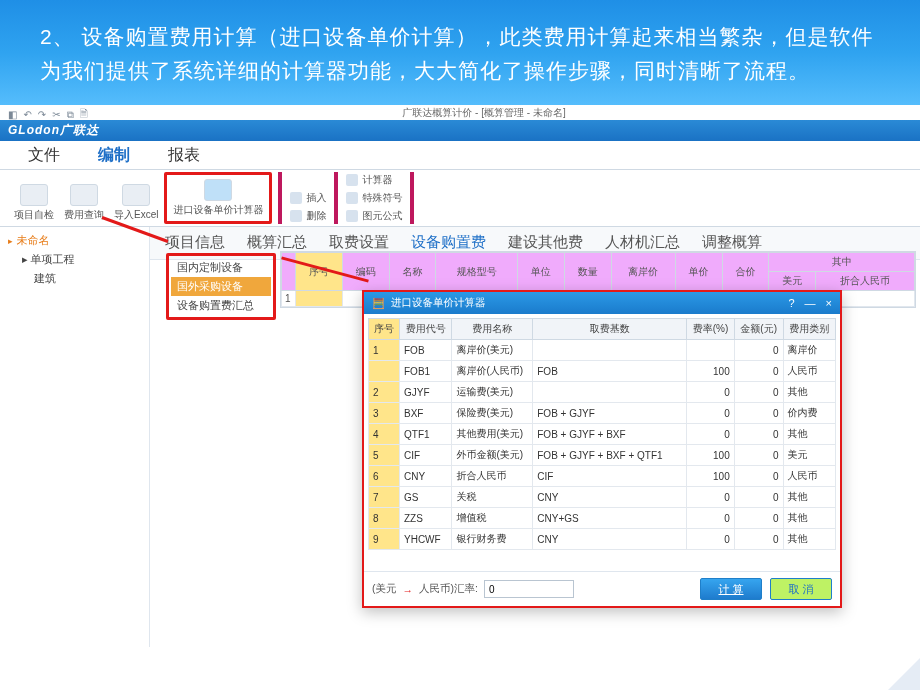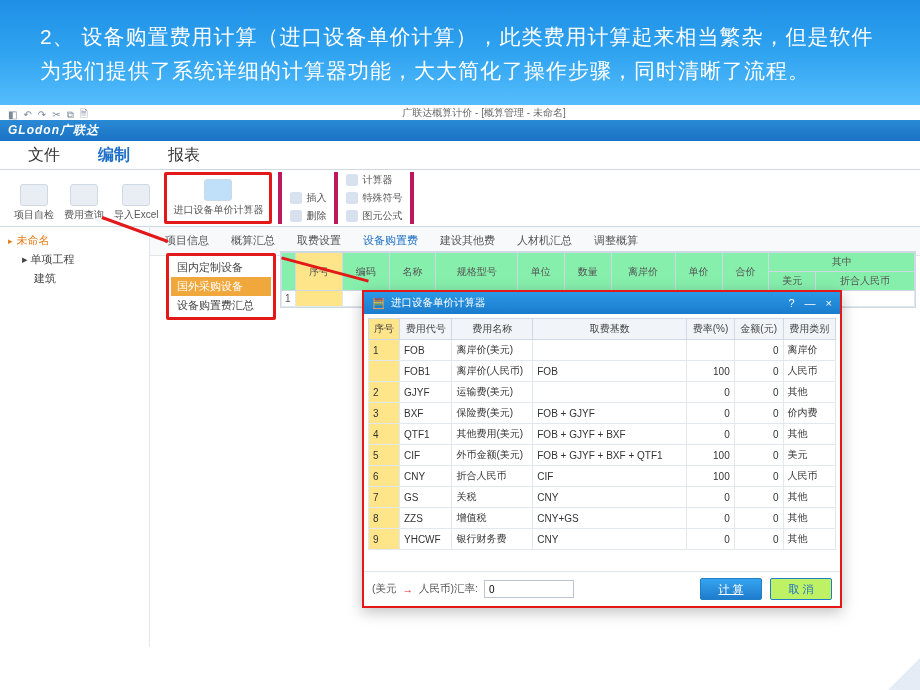--- a/index.html
+++ b/index.html
@@ -92,39 +92,39 @@
   }
   .nav-title{ color:#e77c18; font-size:11px; padding:2px 4px; display:flex; align-items:center; gap:4px;font-family:Liberation Serif, serif;}
   .nav-title::before{content:"▸"; color:#e77c18; font-size:9px;}
   .nav-item{ padding:2px 4px 2px 18px; color:#444;}
   .content-col{ flex:1; position:relative;}
   .sheet-tabs{
     display:flex; gap:4px;
     padding:2px 6px;
     background:#f7f9fb;
     border-bottom:1px solid #dfe6ee;
-    font-size:11px;
+    font-size:15px;
   }
   .sheet-tab{ padding:3px 8px; color:#555; border:1px solid transparent;}
   .sheet-tab.active{ color:#1e6fc7; border-bottom:2px solid #1e6fc7;}
   .sub-list{
     width:110px;
     font-size:11px;
     color:#444;
     margin-top:2px;
   }
   .sub-list .row{padding:2px 6px;}
   .sub-list .row.sel{ background:#f0a73c; color:#fff;}
   .sub-list-wrap{position:absolute; left:16px; top:24px;}
   .grid-head{
     position:absolute; left:130px; right:4px; top:24px;
     border:1px solid #cfd9e3;
   }
   .grid-head table{ width:100%; border-collapse:collapse; font-size:10px;}
-  .grid-head th{ border:1px solid #cfd9e3; padding:2px 3px; background:#86efac; color:#555; font-weight:normal;}
+  .grid-head th{ border:1px solid #cfd9e3; padding:2px 3px; background:#f0abfc; color:#555; font-weight:normal;}
   .grid-head td{ border:1px solid #e1e7ee; padding:2px 3px; color:#555;}
   .grid-head .hl-col{ background:#ffe58a;}
   .red-arrow{
     position:absolute;
     background:#e31919;
   }
   
   .modal{
     position:absolute;
     left:362px; top:290px;

